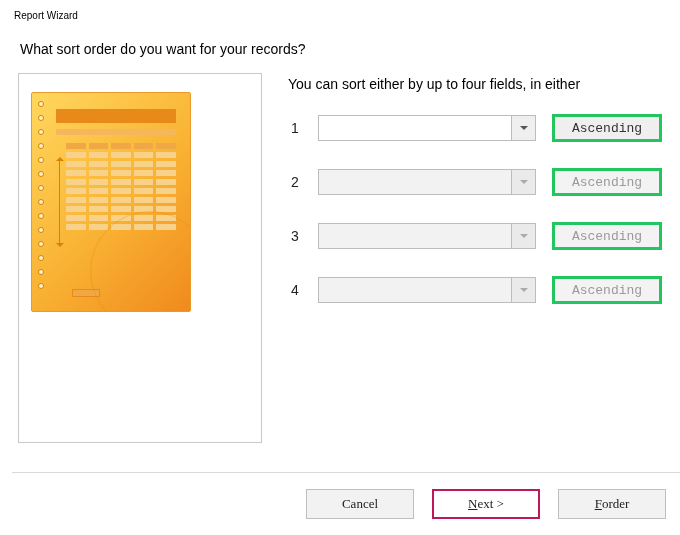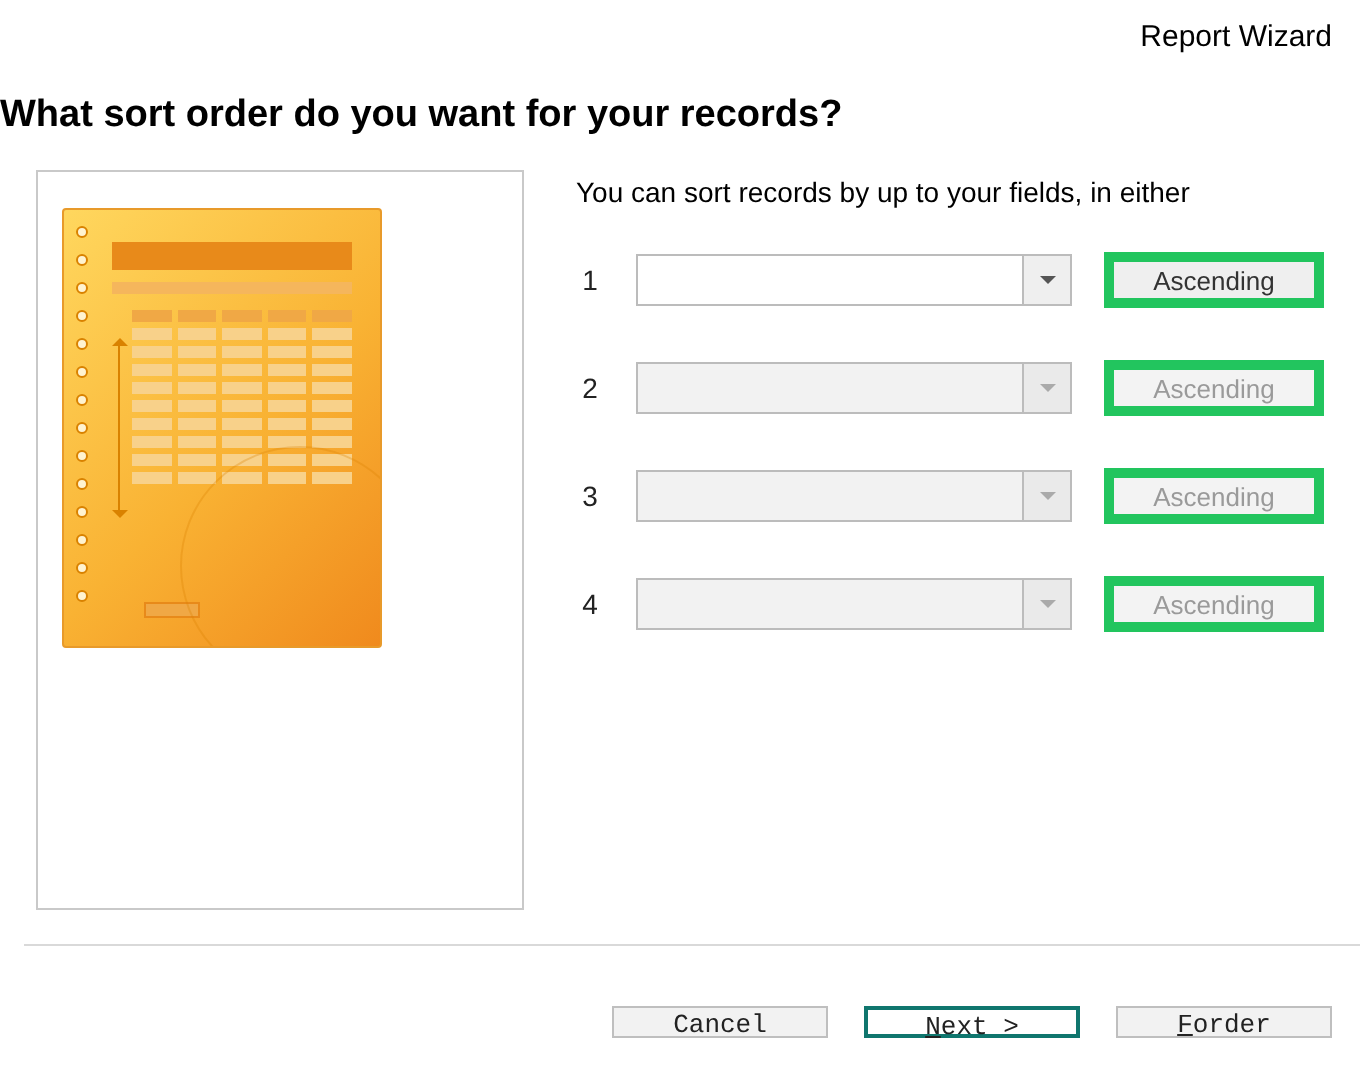--- a/index.html
+++ b/index.html
@@ -11,27 +11,25 @@
     background: #fff;
     color: #000;
     overflow: hidden;
   }
   .dialog {
     width: 680px; height: 535px;
     position: relative;
   }
   .title {
     padding: 10px 14px 4px 14px;
-    font-size: 15px;
-    text-align: right;
+    font-size: 10px;
   }
   .question {
-    padding: 16px 14px 6px 0;
-    font-size: 19px;
-    font-weight: bold;
+    padding: 16px 14px 6px 20px;
+    font-size: 14px;
   }
   .content {
     display: flex;
     padding: 10px 0 0 18px;
     gap: 26px;
   }
   .preview-box {
     width: 244px; height: 370px;
     border: 1px solid #c9c9c9;
     background: #fff;
@@ -129,51 +127,51 @@
     width: 24px;
     border-left: 1px solid #bcbcbc;
     background: #efefef;
     display:flex; align-items:center; justify-content:center;
   }
   .combo.disabled .combo-btn { background:#eaeaea;}
   .chev { width:0;height:0;border:4px solid transparent; border-top-color:#555; margin-top:3px;}
   .combo.disabled .chev { border-top-color:#aaa;}
   .order-btn {
     width: 110px; height: 28px;
-    border: 5px solid #22c55e;
+    border: 3px solid #22c55e;
     background: #efefef;
-    font-family: Liberation Sans, sans-serif; font-size: 13px;
+    font-family: Liberation Mono, monospace; font-size: 13px;
     color: #333;
     cursor: default;
   }
   .order-btn.disabled { color:#9a9a9a; background:#f3f3f3;}
   .footer-divider {
     position:absolute;
     left: 12px; right: 0;
     bottom: 62px;
     height: 1px;
     background: #d9d9d9;
   }
   .button-row {
     position: absolute;
     right: 0; bottom: 16px;
     display: flex; gap: 18px;
     padding-right: 14px;
   }
   .wiz-btn {
-    width: 108px; height: 16px;
+    width: 108px; height: 30px;
     border: 1px solid #bfbfbf;
     background: #f2f2f2;
-    font-family: Liberation Mono, monospace;
+    font-family: Liberation Serif, serif;
     font-size: 13px;
     color:#222;
     cursor: default;
   }
   .wiz-btn.primary {
-    border: 2px solid #0f766e;
+    border: 2px solid #be185d;
     background: #fff;
   }
   .ul { text-decoration: underline; }
 </style>
 </head>
 <body>
 
 <div class="dialog">
 
   <div class="title">Report Wizard</div>
@@ -268,21 +266,21 @@
               <div class="ill-cell"></div>
             </div>
         </div>
         <div class="ill-footer"></div>
         <div class="ill-diag"></div>
       </div>
     </div>
 
     <div class="right-pane">
       <div class="instruction">
-        <span>You can sort records by up to your fields, in either</span><br>
+        <span>You can sort either by up to four fields, in either</span><br>
       </div>
 
       <div class="sort-rows">
 
         <div class="sort-row">
           <div class="row-num">1</div>
           <div class="combo">
             <span></span>
             <div class="combo-btn">
                 <div class="chev"></div>

